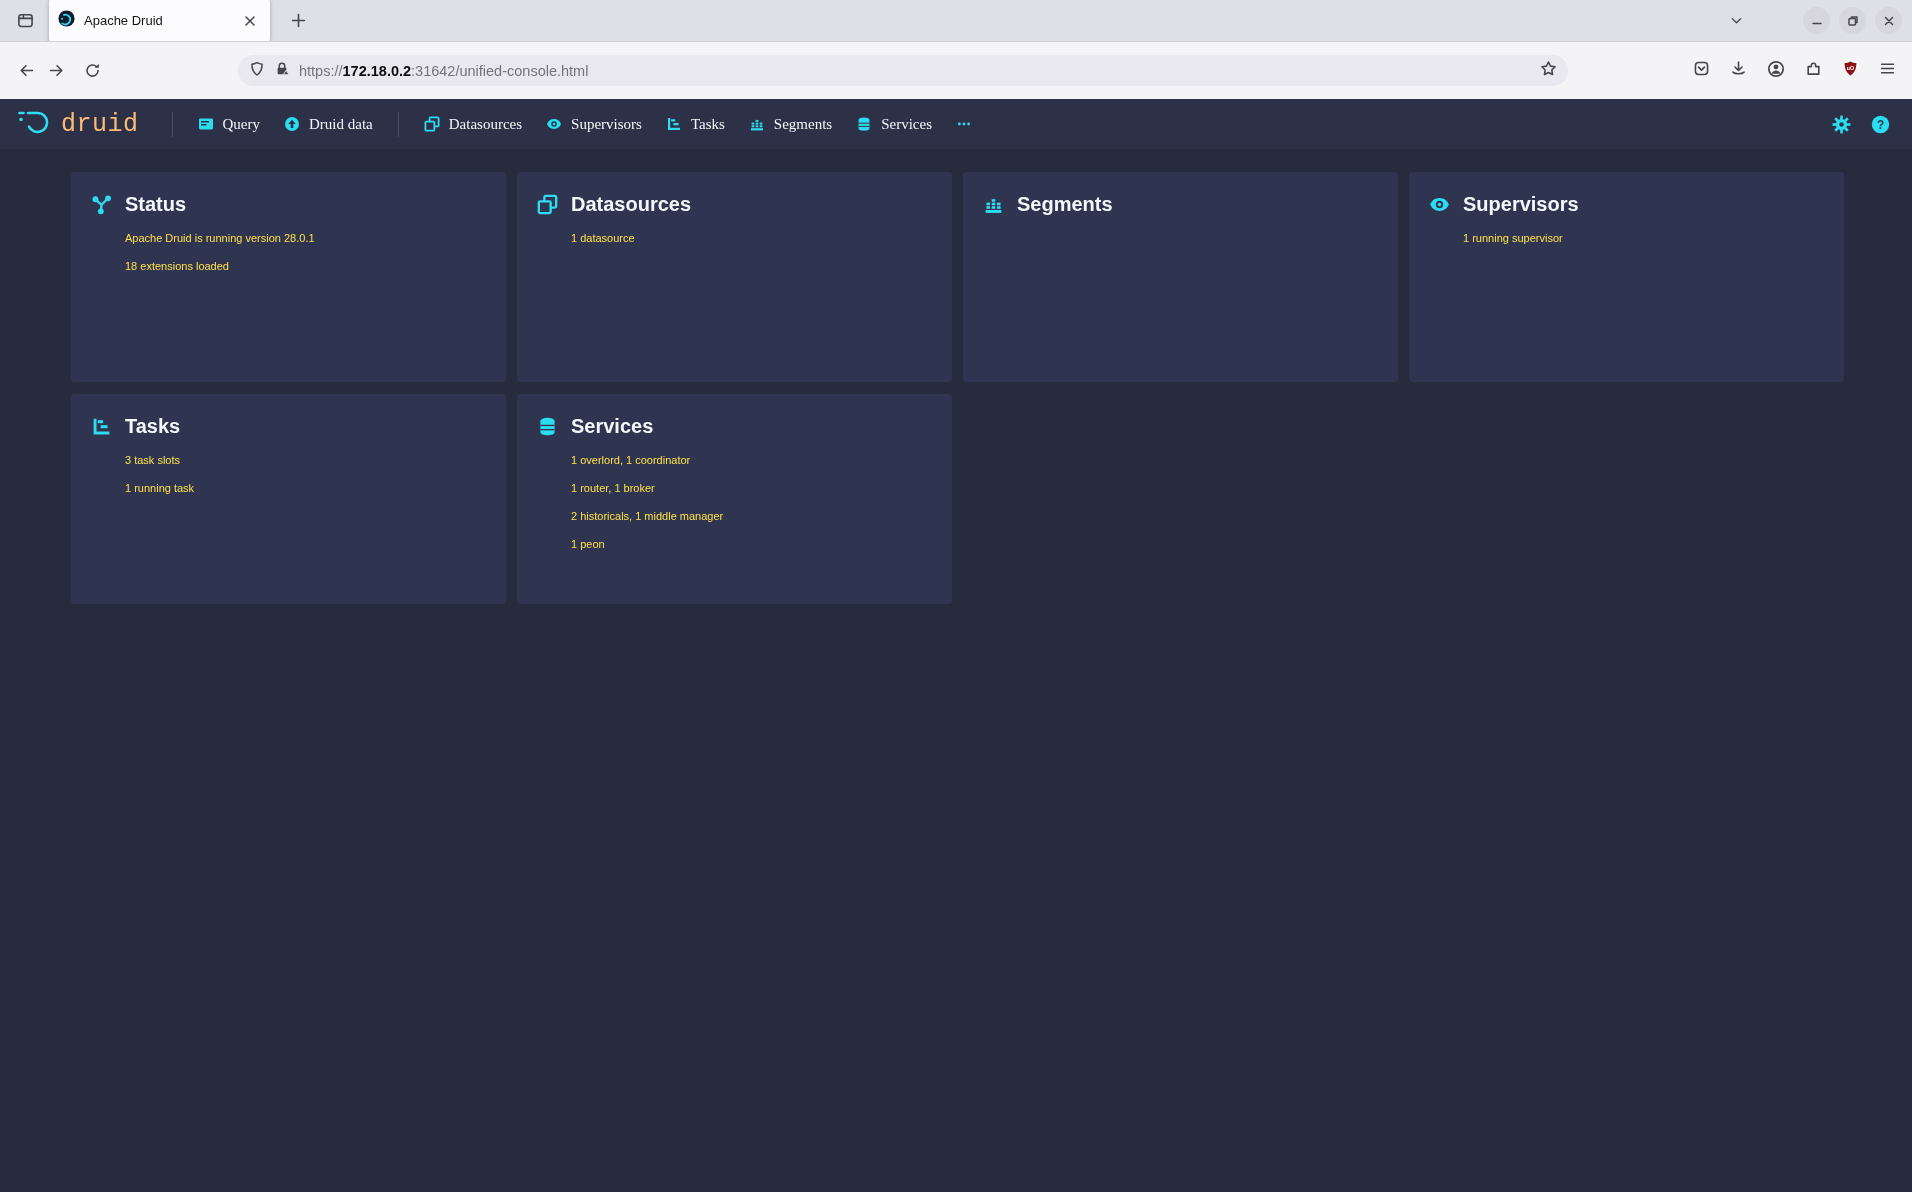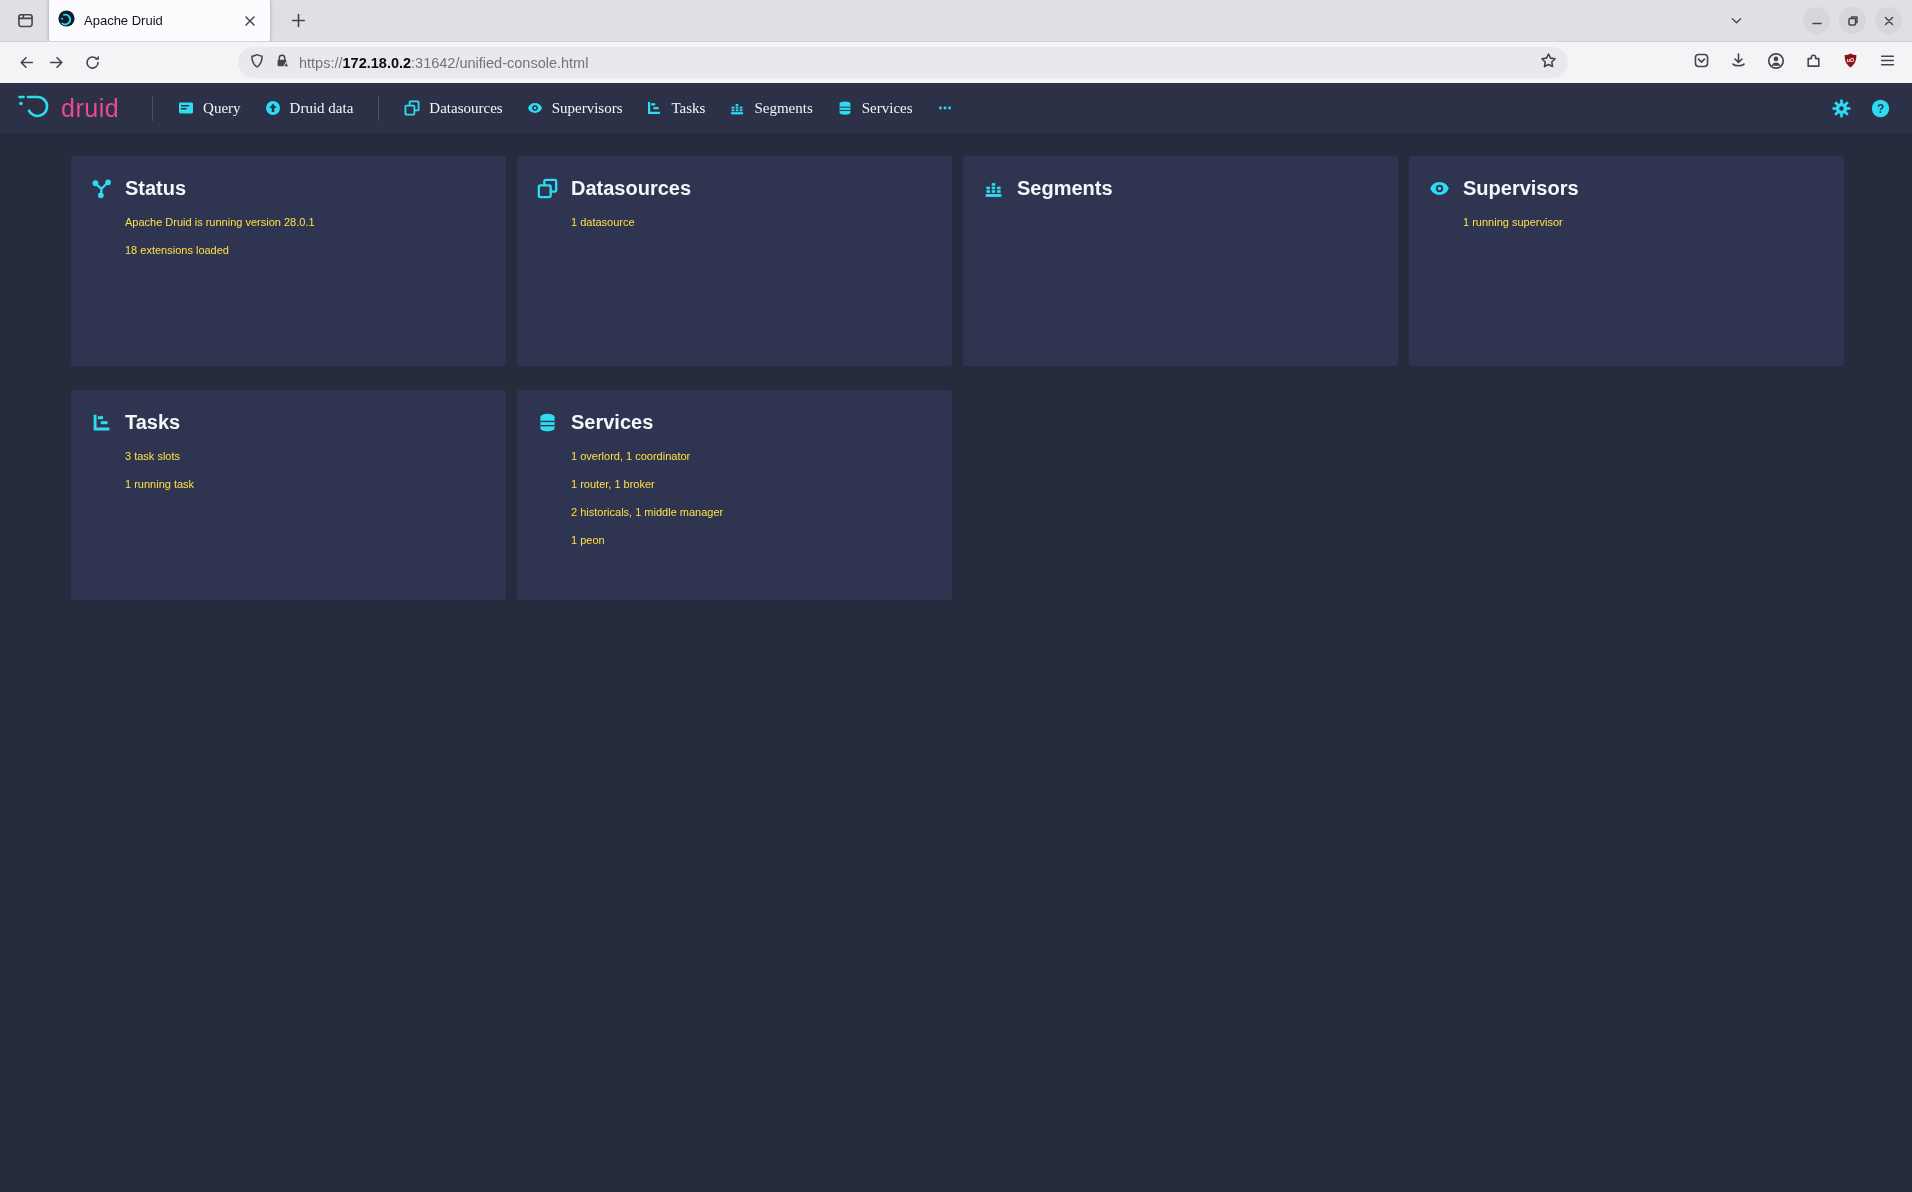--- a/index.html
+++ b/index.html
@@ -14,41 +14,41 @@
   .chrome-stroke { stroke:#45454e; stroke-width:1.5; fill:none; stroke-linecap:round; stroke-linejoin:round; }
   .chrome-fill { fill:#45454e; }
   .tab { height:51px; width:221px; background:#fcfcfe; border-radius:8px; display:flex; align-items:center; padding:0 9px; margin-left:9px; box-shadow:0 1px 4px rgba(0,0,0,.28); }
   .tab-title { font-size:13px; color:#15141a; flex:1; margin-left:9px; white-space:nowrap; overflow:hidden; }
   .tab-close { width:22px; height:22px; border-radius:4px; display:flex; align-items:center; justify-content:center; }
   .newtab { margin-left:13px; }
   .ts-spacer { flex:1; }
   .win-btns { display:flex; gap:9px; margin-left:52px; align-items:center; }
   .win-btn { width:27px; height:27px; border-radius:50%; background:#d6d6dc; display:flex; align-items:center; justify-content:center; }
 
-  .toolbar { height:42px; background:#f4f4f7; border-top:1px solid #d2d2d9; display:flex; align-items:center; padding:0 11px; flex:none; }
+  .toolbar { height:58px; background:#f4f4f7; border-top:1px solid #d2d2d9; display:flex; align-items:center; padding:0 11px; flex:none; }
   .url-field { flex:1; margin:0 125px 0 131px; height:31px; background:#e8e8ee; border-radius:16px; display:flex; align-items:center; padding:0 11px; min-width:0; }
   .url-text { font-size:14.5px; margin-left:9px; white-space:nowrap; overflow:hidden; flex:1; }
   .url-dim { color:#73737d; }
   .url-host { color:#0c0c0d; font-weight:700; }
   .tb-right { display:flex; align-items:center; gap:20px; padding-right:5px; }
 
   
   .navbar { height:50px; background:#2c3147; --bg:#2c3147; display:flex; align-items:center; padding:0 16px; flex:none; color:#f4f7fa; }
   .brand { display:flex; align-items:center; gap:9px; margin-right:20px; }
-  .brand-text { font-size:25px; font-weight:500; color:#ec4899; letter-spacing:.5px; }
+  .brand-text { font-size:25px; font-weight:500; color:#fdba74; letter-spacing:.5px;font-family:Liberation Mono, monospace; }
   .nav-divider { width:1px; height:25px; background:#4a5068; margin:0 13px; }
   .nav-item { display:flex; align-items:center; gap:9px; padding:0 12px; height:50px; cursor:pointer; }
   .nav-label { font-size:15px; color:#f4f7fa;font-family:Liberation Serif, serif; }
   .nav-icon svg, .cyan-icon svg { display:block; }
   .cyan { color:#2cdcf0; }
   .nav-right { margin-left:auto; display:flex; align-items:center; gap:20px; padding-right:6px; }
 
   
   .main { flex:1; background:#262b3d; }
-  .cards { margin:23px 0 0 71px; display:grid; grid-template-columns:repeat(4,435px); grid-auto-rows:210px; gap:24px 11px; }
+  .cards { margin:23px 0 0 71px; display:grid; grid-template-columns:repeat(4,435px); grid-auto-rows:210px; gap:12px 11px; }
   .card { background:#2f3450; --bg:#2f3450; border-radius:3px; padding:21px 20px; cursor:pointer; }
   .card-head { display:flex; align-items:center; gap:13px; }
   .card-icon { width:21px; height:21px; flex:none; }
   .card-icon svg { width:21px; height:21px; display:block; }
   .card-title { font-size:20px; font-weight:700; color:#f5f8fa; }
   .card-lines { margin:13px 0 0 34px; }
   .card-line { color:#fde047; font-size:11px; line-height:18px; margin-bottom:10px; }
 </style>
 </head>
 <body>

